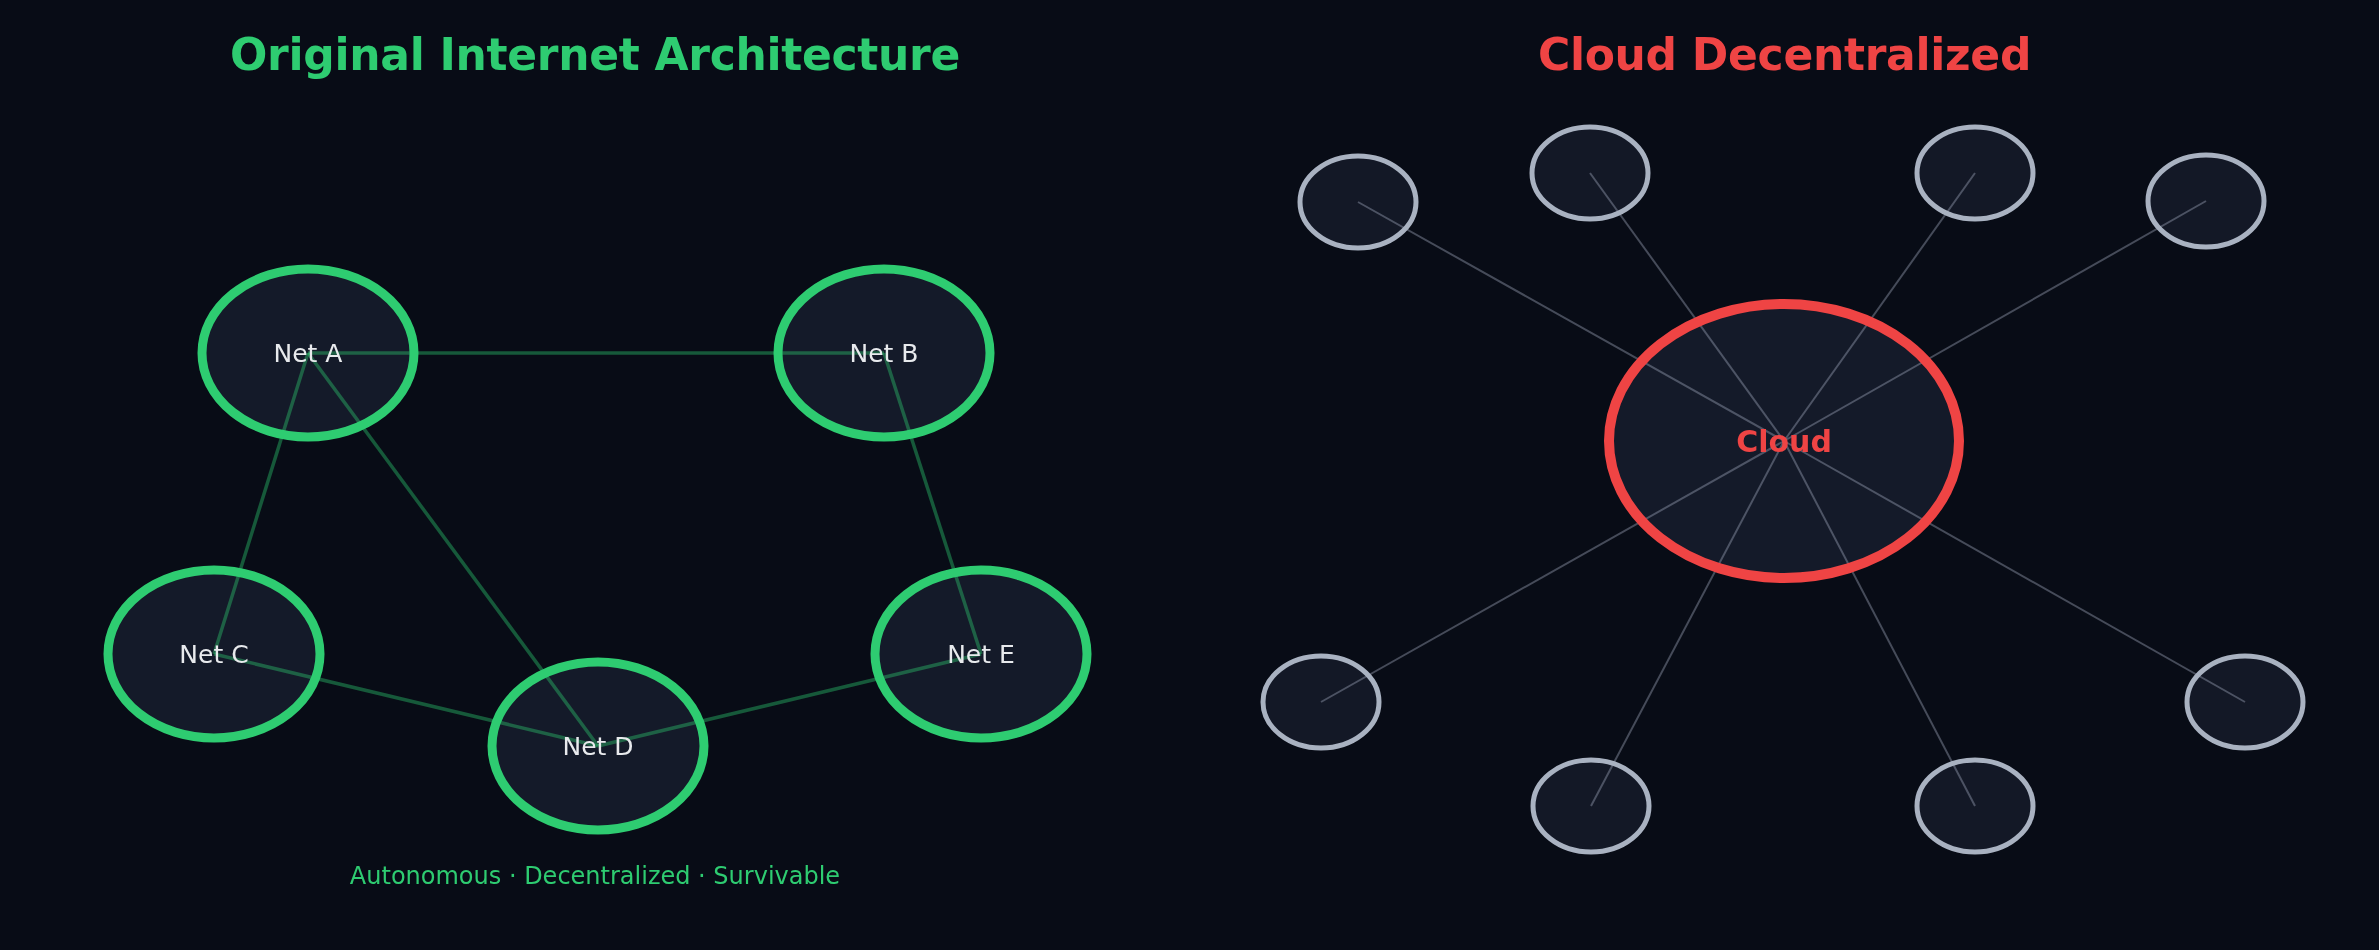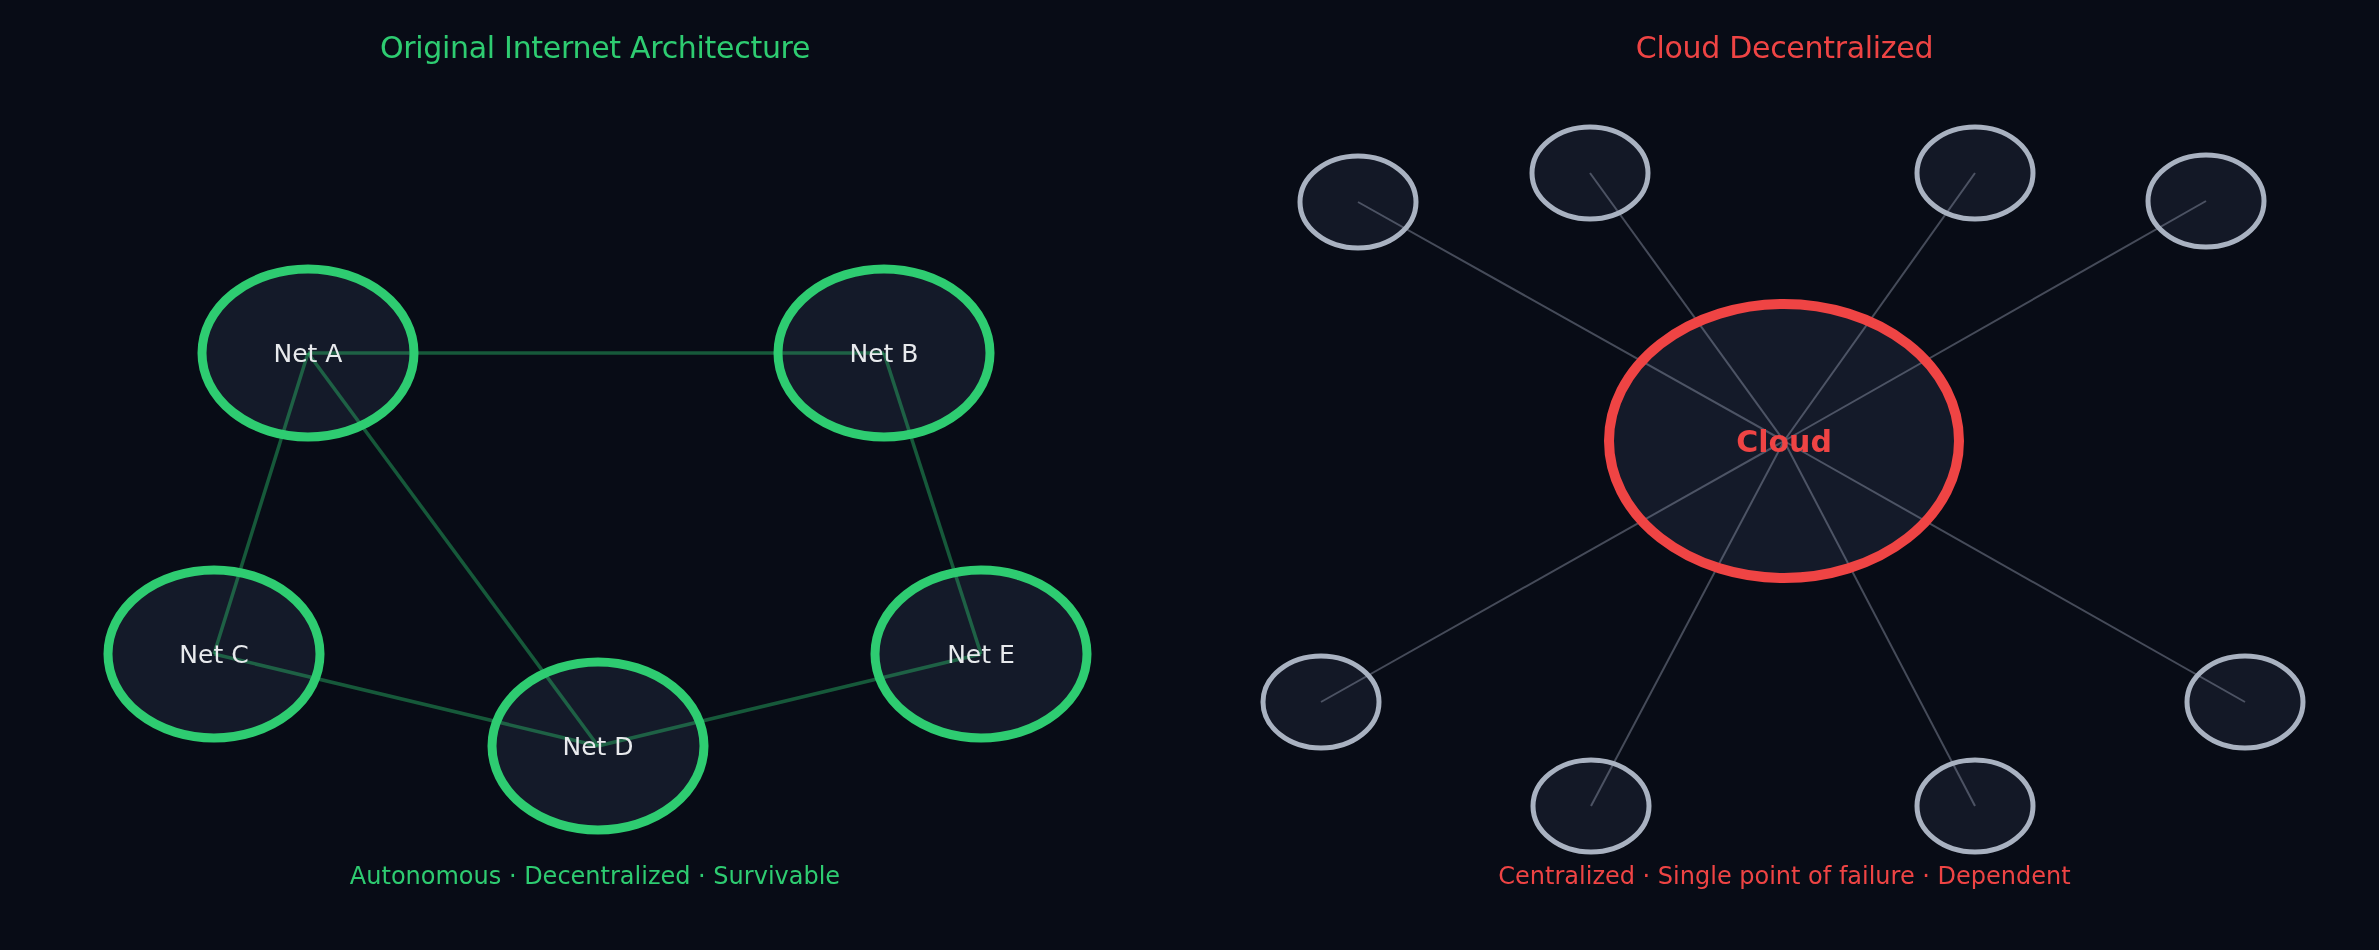--- a/index.html
+++ b/index.html
@@ -21,22 +21,22 @@
     position: absolute;
     left: 0;
     top: 0;
     width: 2379px;
     height: 950px;
   }
   .panel-title {
     position: absolute;
     top: 31px;
     text-align: center;
-    font-weight: normal;
-    font-size: 30px;
+    font-weight: bold;
+    font-size: 44px;
     letter-spacing: -0.3px;
     line-height: 1.1;
     pointer-events: none;
   }
   .panel-title.left  { left: 0;      width: 1190px; }
   .panel-title.right { left: 1190px; width: 1189px; }
   .panel-caption {
     position: absolute;
     top: 862px;
     text-align: center;
@@ -97,14 +97,13 @@
       <ellipse cx="1321" cy="702" rx="58" ry="46" fill="none" stroke="#a9b2c1" stroke-width="5"></ellipse>
       <ellipse cx="1591" cy="806" rx="58" ry="46" fill="none" stroke="#a9b2c1" stroke-width="5"></ellipse>
       <ellipse cx="1975" cy="806" rx="58" ry="46" fill="none" stroke="#a9b2c1" stroke-width="5"></ellipse>
       <ellipse cx="2245" cy="702" rx="58" ry="46" fill="none" stroke="#a9b2c1" stroke-width="5"></ellipse>
       <ellipse cx="1784" cy="441" rx="175" ry="137" fill="none" stroke="#ef4444" stroke-width="10"></ellipse>
       <text x="1784" y="441" fill="#ef4444" font-size="30" font-weight="bold" text-anchor="middle" dominant-baseline="central">Cloud</text>
     </svg>
   <div class="panel-title left" style="color: rgb(46, 204, 113);">Original Internet Architecture</div>
   <div class="panel-title right" style="color: rgb(239, 68, 68);">Cloud Decentralized</div>
   <div class="panel-caption left" style="color: rgb(46, 204, 113);">Autonomous · Decentralized · Survivable</div>
-  <div class="panel-caption right" style="color: rgb(239, 68, 68);">Centralized · Single point of failure · Dependent</div>
 </div>
 
 </body></html>

